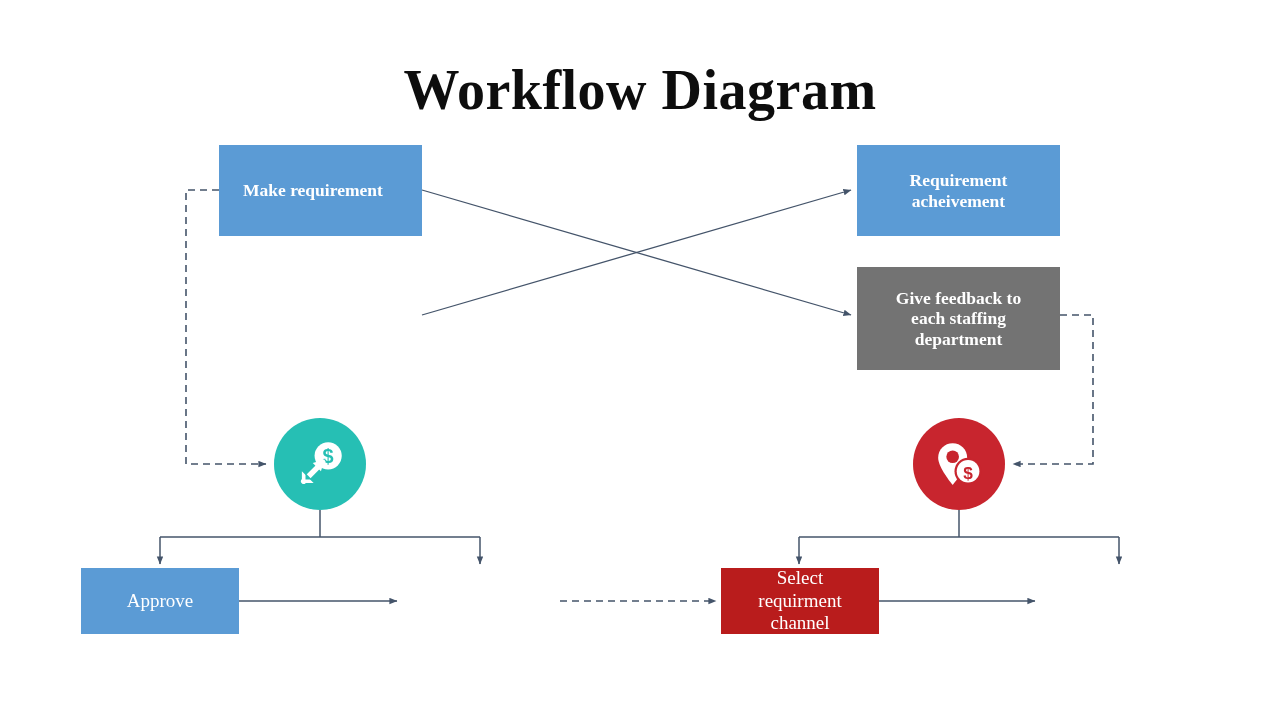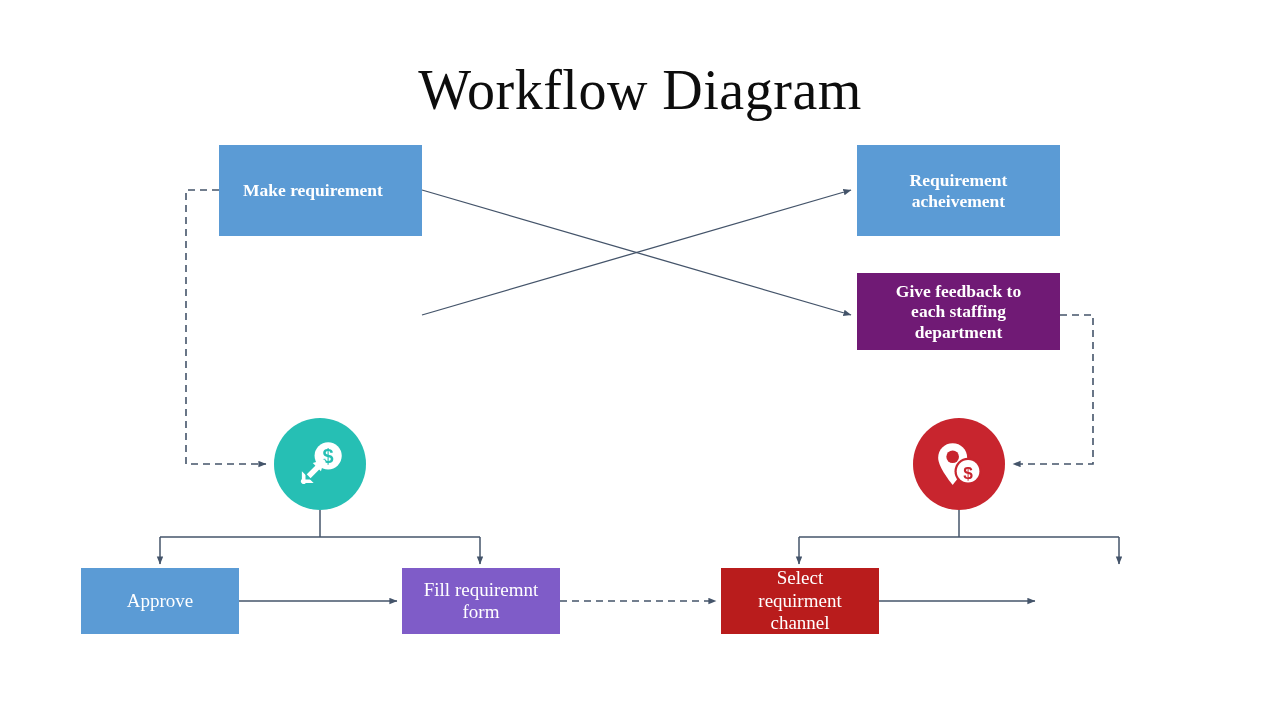--- a/index.html
+++ b/index.html
@@ -30,21 +30,21 @@
     height: 720px;
     pointer-events: none;
   }
   .title {
     position: absolute;
     left: 0;
     top: 58px;
     width: 1280px;
     text-align: center;
     font-family: "Liberation Serif", "DejaVu Serif", serif;
-    font-weight: normal;
+    font-weight: bold;
     font-size: 56px;
     letter-spacing: 0.5px;
     color: #0d0d0d;
     white-space: nowrap;
   }
   .node {
     position: absolute;
     box-sizing: border-box;
     display: flex;
     align-items: center;
@@ -133,34 +133,30 @@
   <div class="node tier-top left-align" style="left:219px; top:145px; width:203px; height:91px; background:#5b9bd5;padding-left:24px;">
     <span class="label">Make requirement</span>
   </div>
 
 
   <div class="node tier-top center-align" style="left:857px; top:145px; width:203px; height:91px; background:#5b9bd5;">
     <span class="label">Requirement
 acheivement</span>
   </div>
 
-  <div class="node tier-top center-align" style="left:857px; top:273px; width:203px; height:77px; background:#701a75;">
+  <div class="node tier-top center-align" style="left:857px; top:267px; width:203px; height:103px; background:#737373;">
     <span class="label">Give feedback to
 each staffing
 department</span>
   </div>
 
   <div class="node tier-bottom" style="left:81px; top:568px; width:158px; height:66px; background:#5b9bd5;">
     <span class="label">Approve</span>
   </div>
 
-  <div class="node tier-bottom" style="left:402px; top:568px; width:158px; height:66px; background:#7f5cc8;">
-    <span class="label">Fill requiremnt
-form</span>
-  </div>
 
   <div class="node tier-bottom" style="left:721px; top:568px; width:158px; height:66px; background:#b91c1c;">
     <span class="label">Select
 requirment
 channel</span>
   </div>
 
 
   <div class="circle" style="left:274px; top:418px; width:92px; height:92px; background:#26bfb4;">
     <span>

